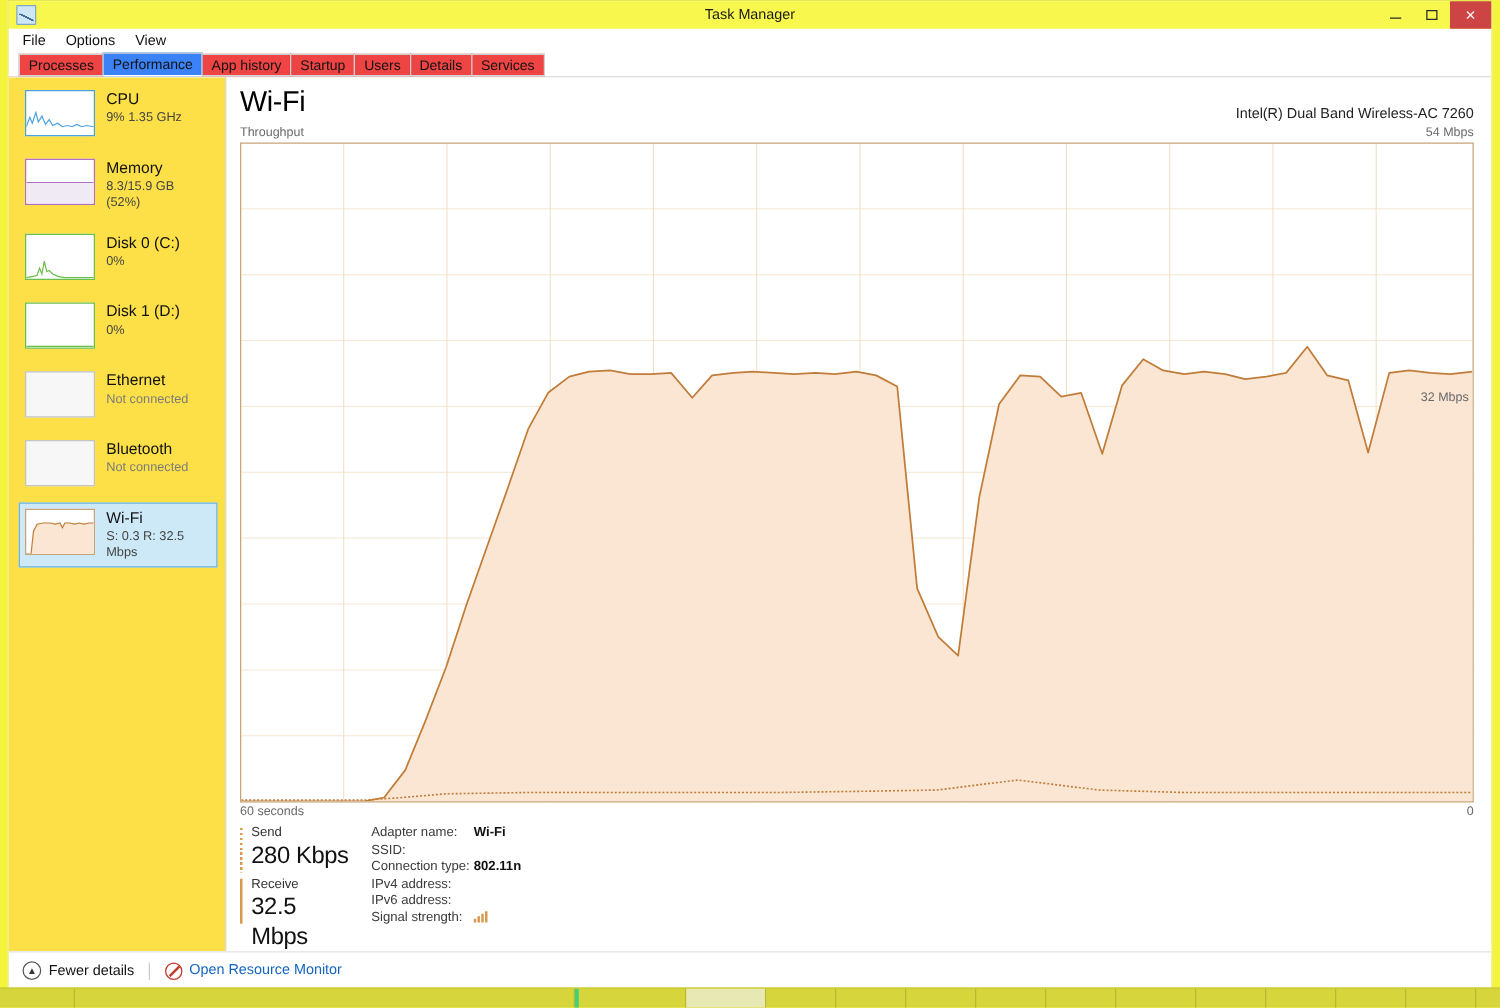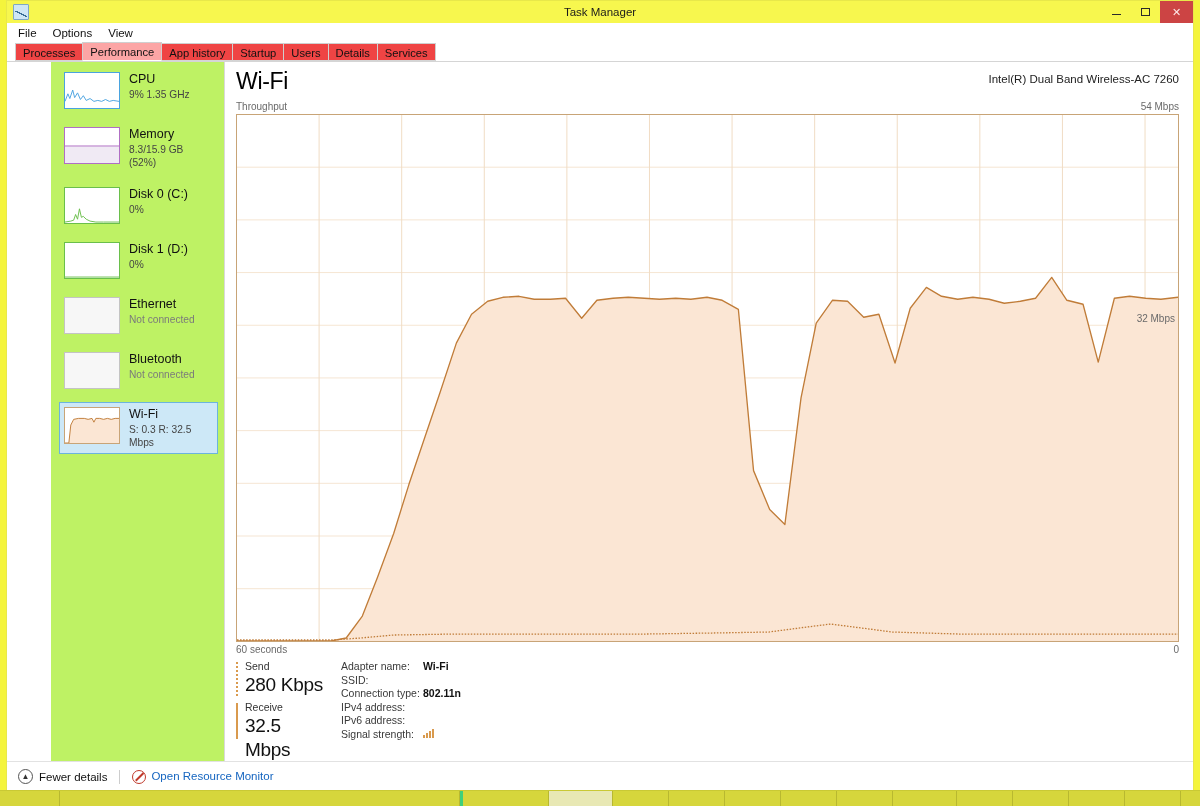--- a/index.html
+++ b/index.html
@@ -91,40 +91,39 @@
     font-size: 11.2px; color: #111;
     padding: 2px 7px 2px 7px;
     height: 18px;
     line-height: 14px;
     background: #ef4444;
     border: 1px solid #cfcfcf;
     border-bottom: 1px solid #d5d5d5;
     margin-right: -1px;
   }
   .tab.active {
-    background: #fca5a5;
+    background: #3b82f6;
     border-bottom: 1px solid #ffffff;
     height: 19px;
     position: relative; z-index: 3;
     font-weight: normal;
     margin-top: 43px;
   }
 
   
   .content {
     position: absolute; left: 0; top: 61px; right: 0; bottom: 30px;
     display: flex;
     background: #ffffff;
   }
   .sidebar {
     width: 174px; min-width: 174px;
-    background: #bef264;
+    background: #fde047;
     border-right: 1px solid #d9d9d9;
     padding-top: 5px;
-    margin-left: 44px;
   }
   .side-item {
     display: flex; align-items: flex-start;
     gap: 9px;
     margin: 0 6px 8px 8px;
     padding: 4px 4px 4px 4px;
     border: 1px solid transparent;
   }
   .side-item.selected {
     background: #cde8f7;
@@ -155,21 +154,21 @@
     padding: 0;
   }
   .main-head {
     position: absolute; left: 11px; right: 14px; top: 5px; height: 34px;
   }
   .main-title {
     font-size: 23px; color: #000; line-height: 28px; font-weight: normal;
     letter-spacing: -0.3px;
   }
   .main-adapter {
-    position: absolute; right: 0; top: 6px;
+    position: absolute; right: 0; top: 18px;
     font-size: 11.5px; color: #222;
   }
   .graph-cap {
     position: absolute; left: 11px; right: 14px; top: 39px;
     display: flex; justify-content: space-between;
     font-size: 10px; color: #6a6a6a;
   }
   .graph-cap .right { color: #6a6a6a; }
 
   .plot-wrap {

